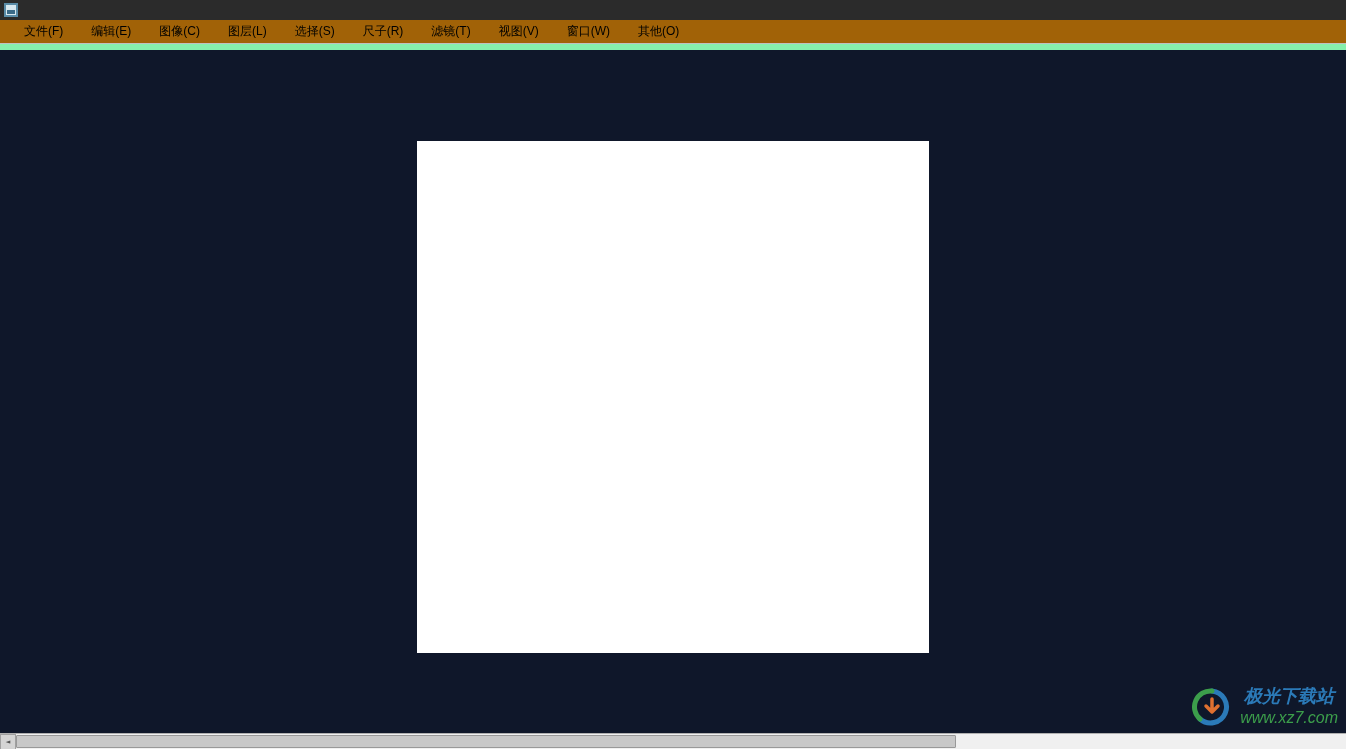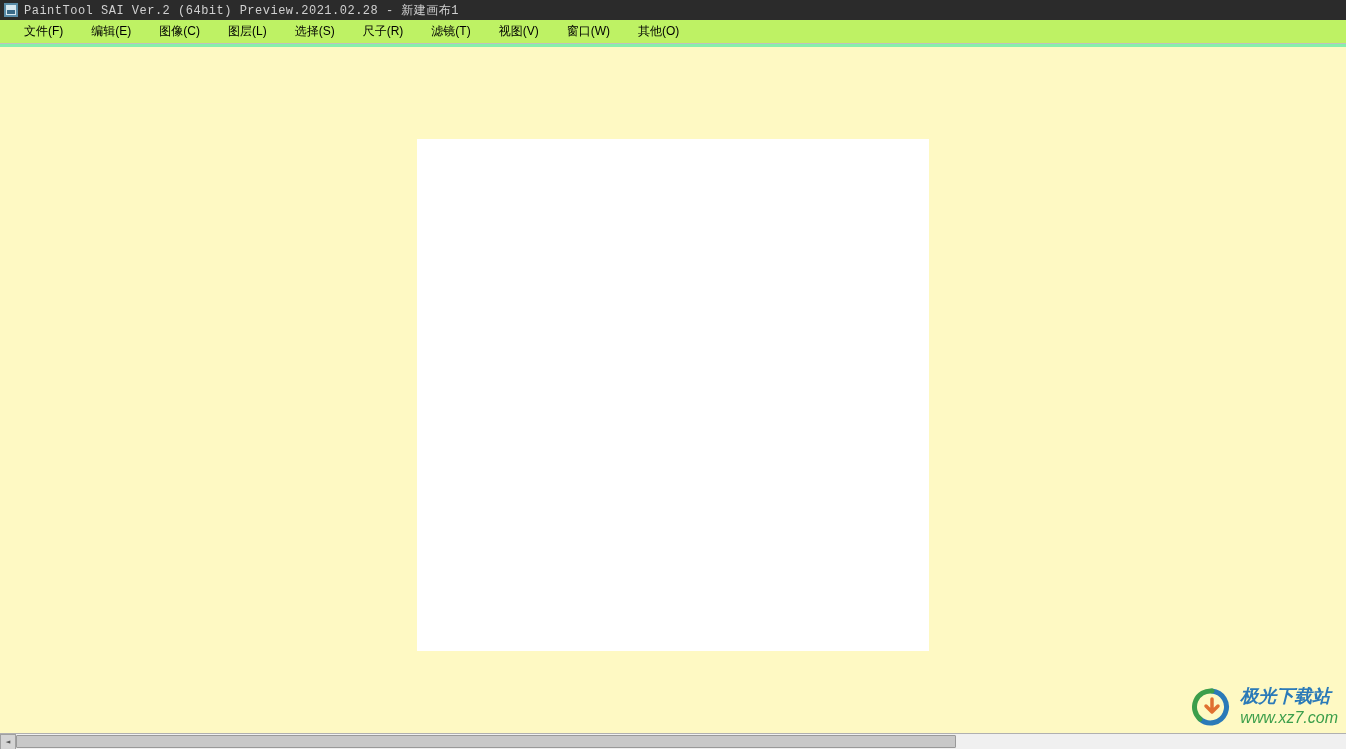--- a/index.html
+++ b/index.html
@@ -28,41 +28,42 @@
       height: 14px;
       display: inline-block;
     }
     .title-text {
       color: #d0d0d0;
       font-family: "Courier New", "SimSun", monospace;
       font-size: 12px;
       letter-spacing: 0.5px;
     }
     .menu-bar {
-      background: #bef264;
+      background: #a16207;
       height: 24px;
       display: flex;
       align-items: center;
       padding-left: 10px;
       border-bottom: 1px solid #c0c0c0;
     }
     .menu-item {
       padding: 3px 14px;
       cursor: pointer;
       font-size: 12px;
       color: #000;
       font-family: "SimSun", "宋体", sans-serif;
     }
     .workspace-container {
       position: relative;
       width: 100%;
       height: calc(749px - 20px - 24px - 16px);
-      background: #fef9c3;
-      border-top: 3px solid #86efac;
+      background: #0f172a;
+      border-top: 6px solid #86efac;
       overflow: hidden;
+      text-align: center;
     }
     .canvas-area {
       position: relative;
       width: 100%;
       height: 100%;
       display: flex;
       justify-content: center;
       align-items: center;
     }
     .blank-canvas {
@@ -146,21 +147,20 @@
 <body>
 
 <div class="title-bar">
   <span class="app-icon">
     <svg viewBox="0 0 14 14">
       <rect x="0" y="0" width="14" height="14" fill="#5a8ca8"></rect>
       <rect x="2" y="2" width="10" height="10" fill="#d8e8f0"></rect>
       <rect x="3" y="7" width="8" height="4" fill="#3a6a88"></rect>
     </svg>
   </span>
-  <span class="title-text">PaintTool SAI Ver.2 (64bit) Preview.2021.02.28 - 新建画布1</span>
 </div>
 
 <div class="menu-bar">
   <div class="menu-item">文件(F)</div>
   <div class="menu-item">编辑(E)</div>
   <div class="menu-item">图像(C)</div>
   <div class="menu-item">图层(L)</div>
   <div class="menu-item">选择(S)</div>
   <div class="menu-item">尺子(R)</div>
   <div class="menu-item">滤镜(T)</div>

